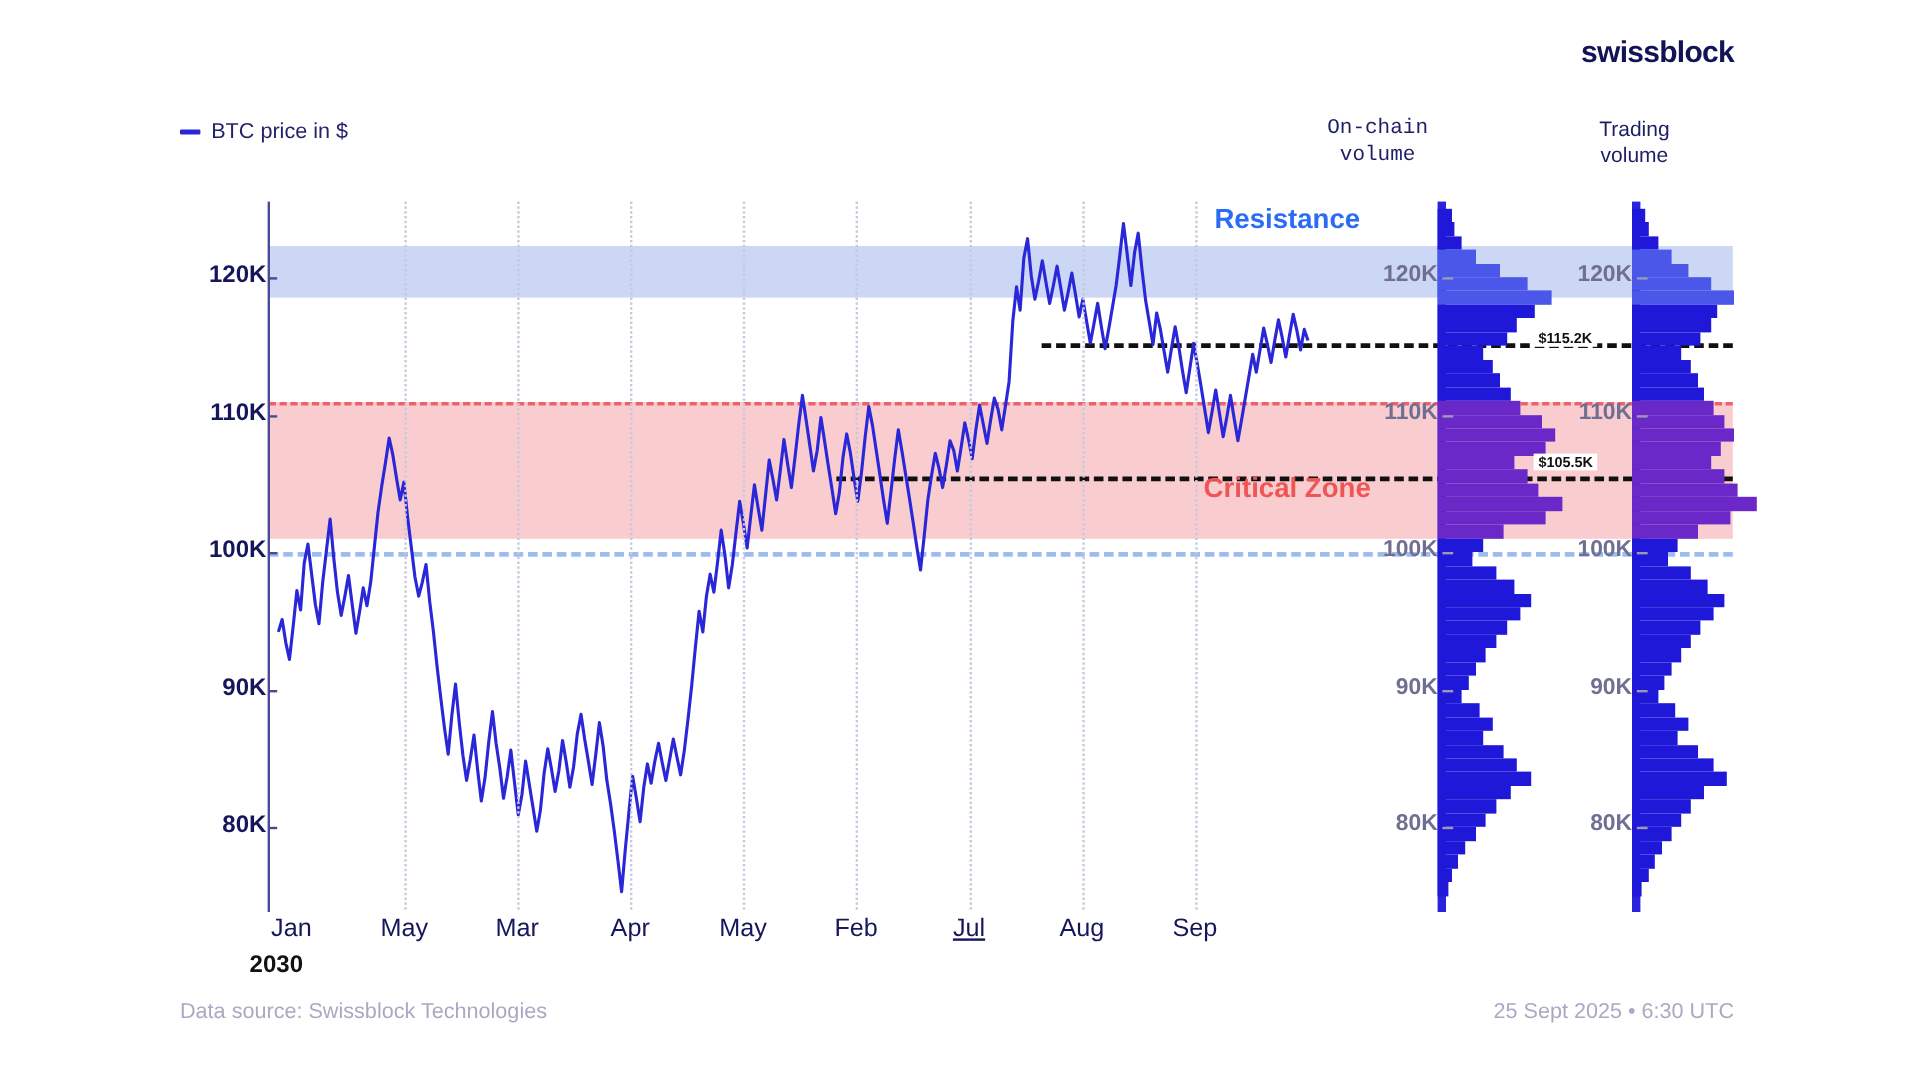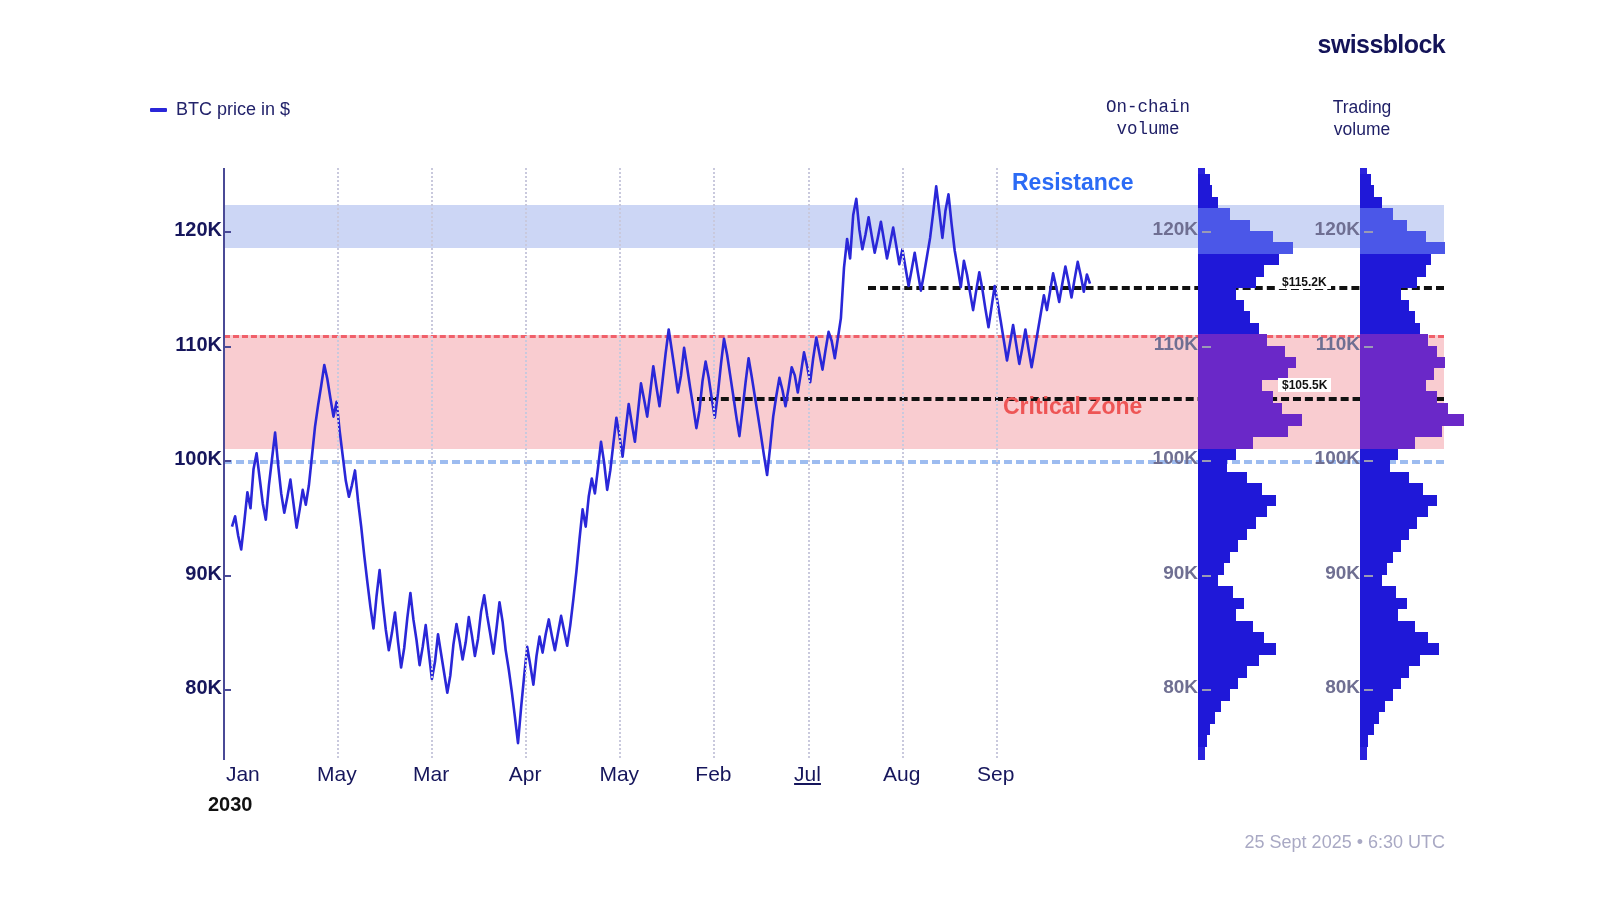--- a/index.html
+++ b/index.html
@@ -288,15 +288,16 @@
       <div class="vol-ytick-mark" style="left: 1364px; top: 574.699px;"></div>
       <div class="vol-ytick" style="left: 1280px; top: 676.262px;">80K</div>
       <div class="vol-ytick-mark" style="left: 1364px; top: 689.262px;"></div>
     </div>
 
   <div class="ann" id="resistance-label" style="left:1012px;top:169px;">Resistance</div>
   <div class="ann" id="critical-label" style="left:1003px;top:393px;">Critical Zone</div>
   <div class="ann price-tag" id="tag-high" style="left: 1278px; top: 275px;">$115.2K</div>
   <div class="ann price-tag" id="tag-low" style="left: 1278px; top: 378px;">$105.5K</div>
 
+  <div class="footer" id="footer-source">Data source: Swissblock Technologies</div>
   <div class="footer" id="footer-stamp">25 Sept 2025 • 6:30 UTC</div>
 
 </div>
 
 </body></html>

